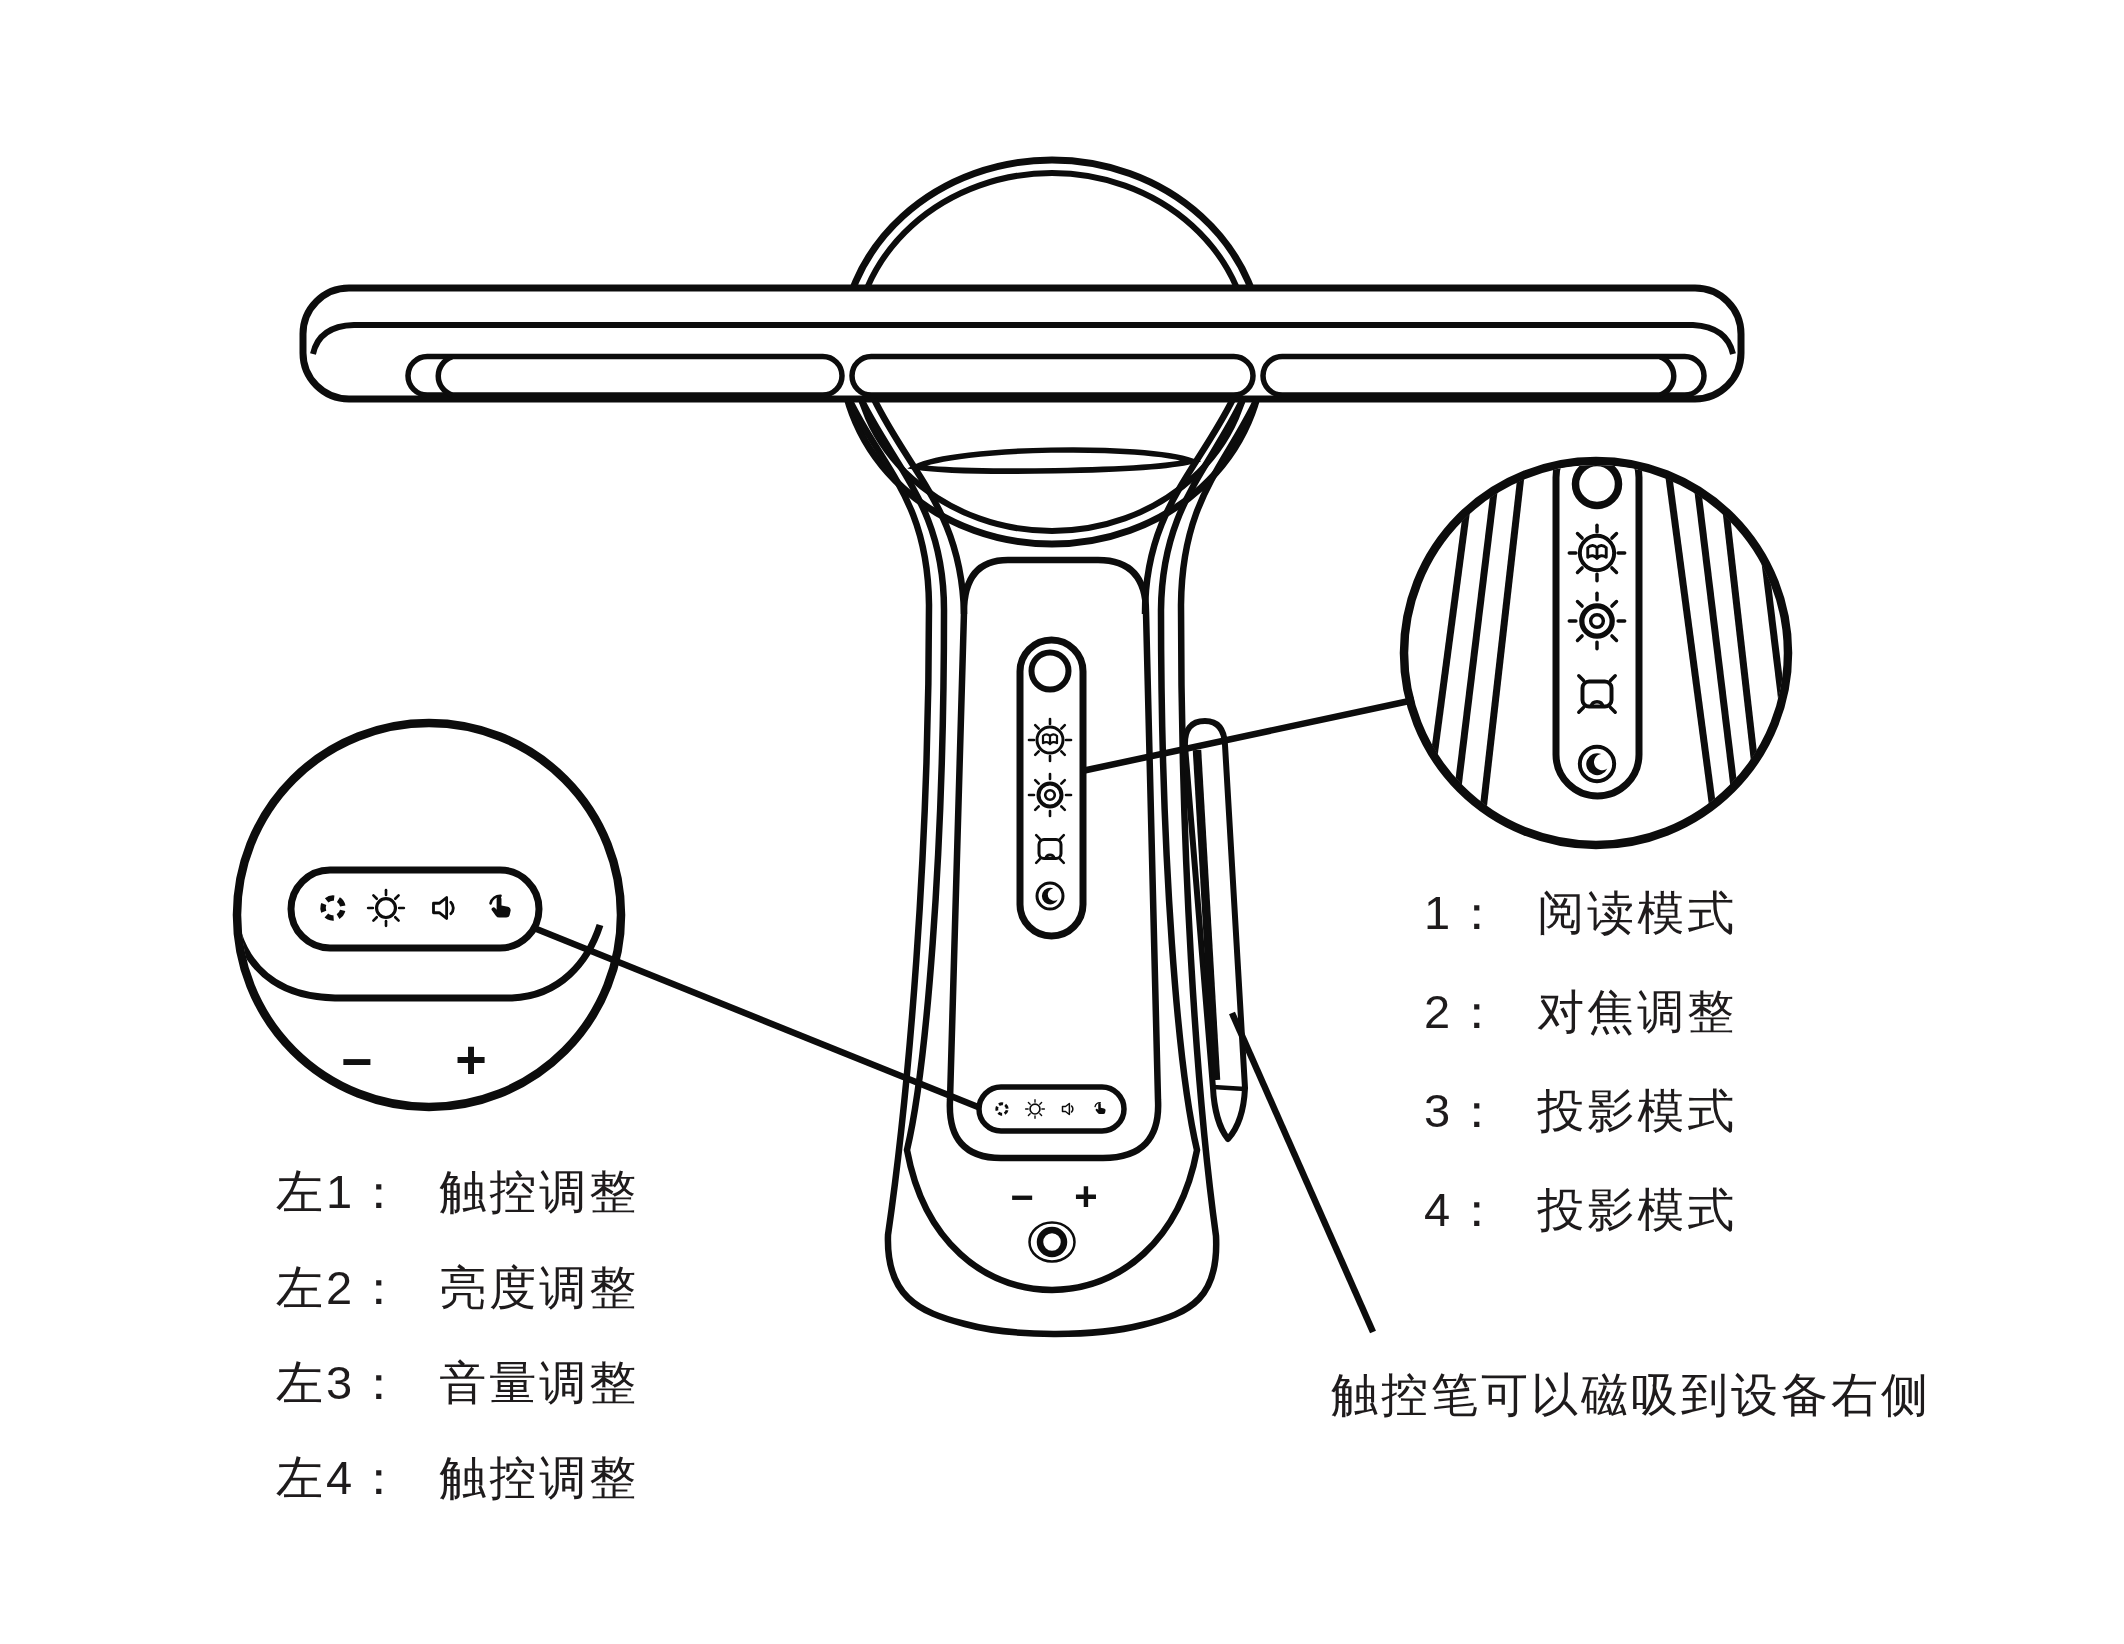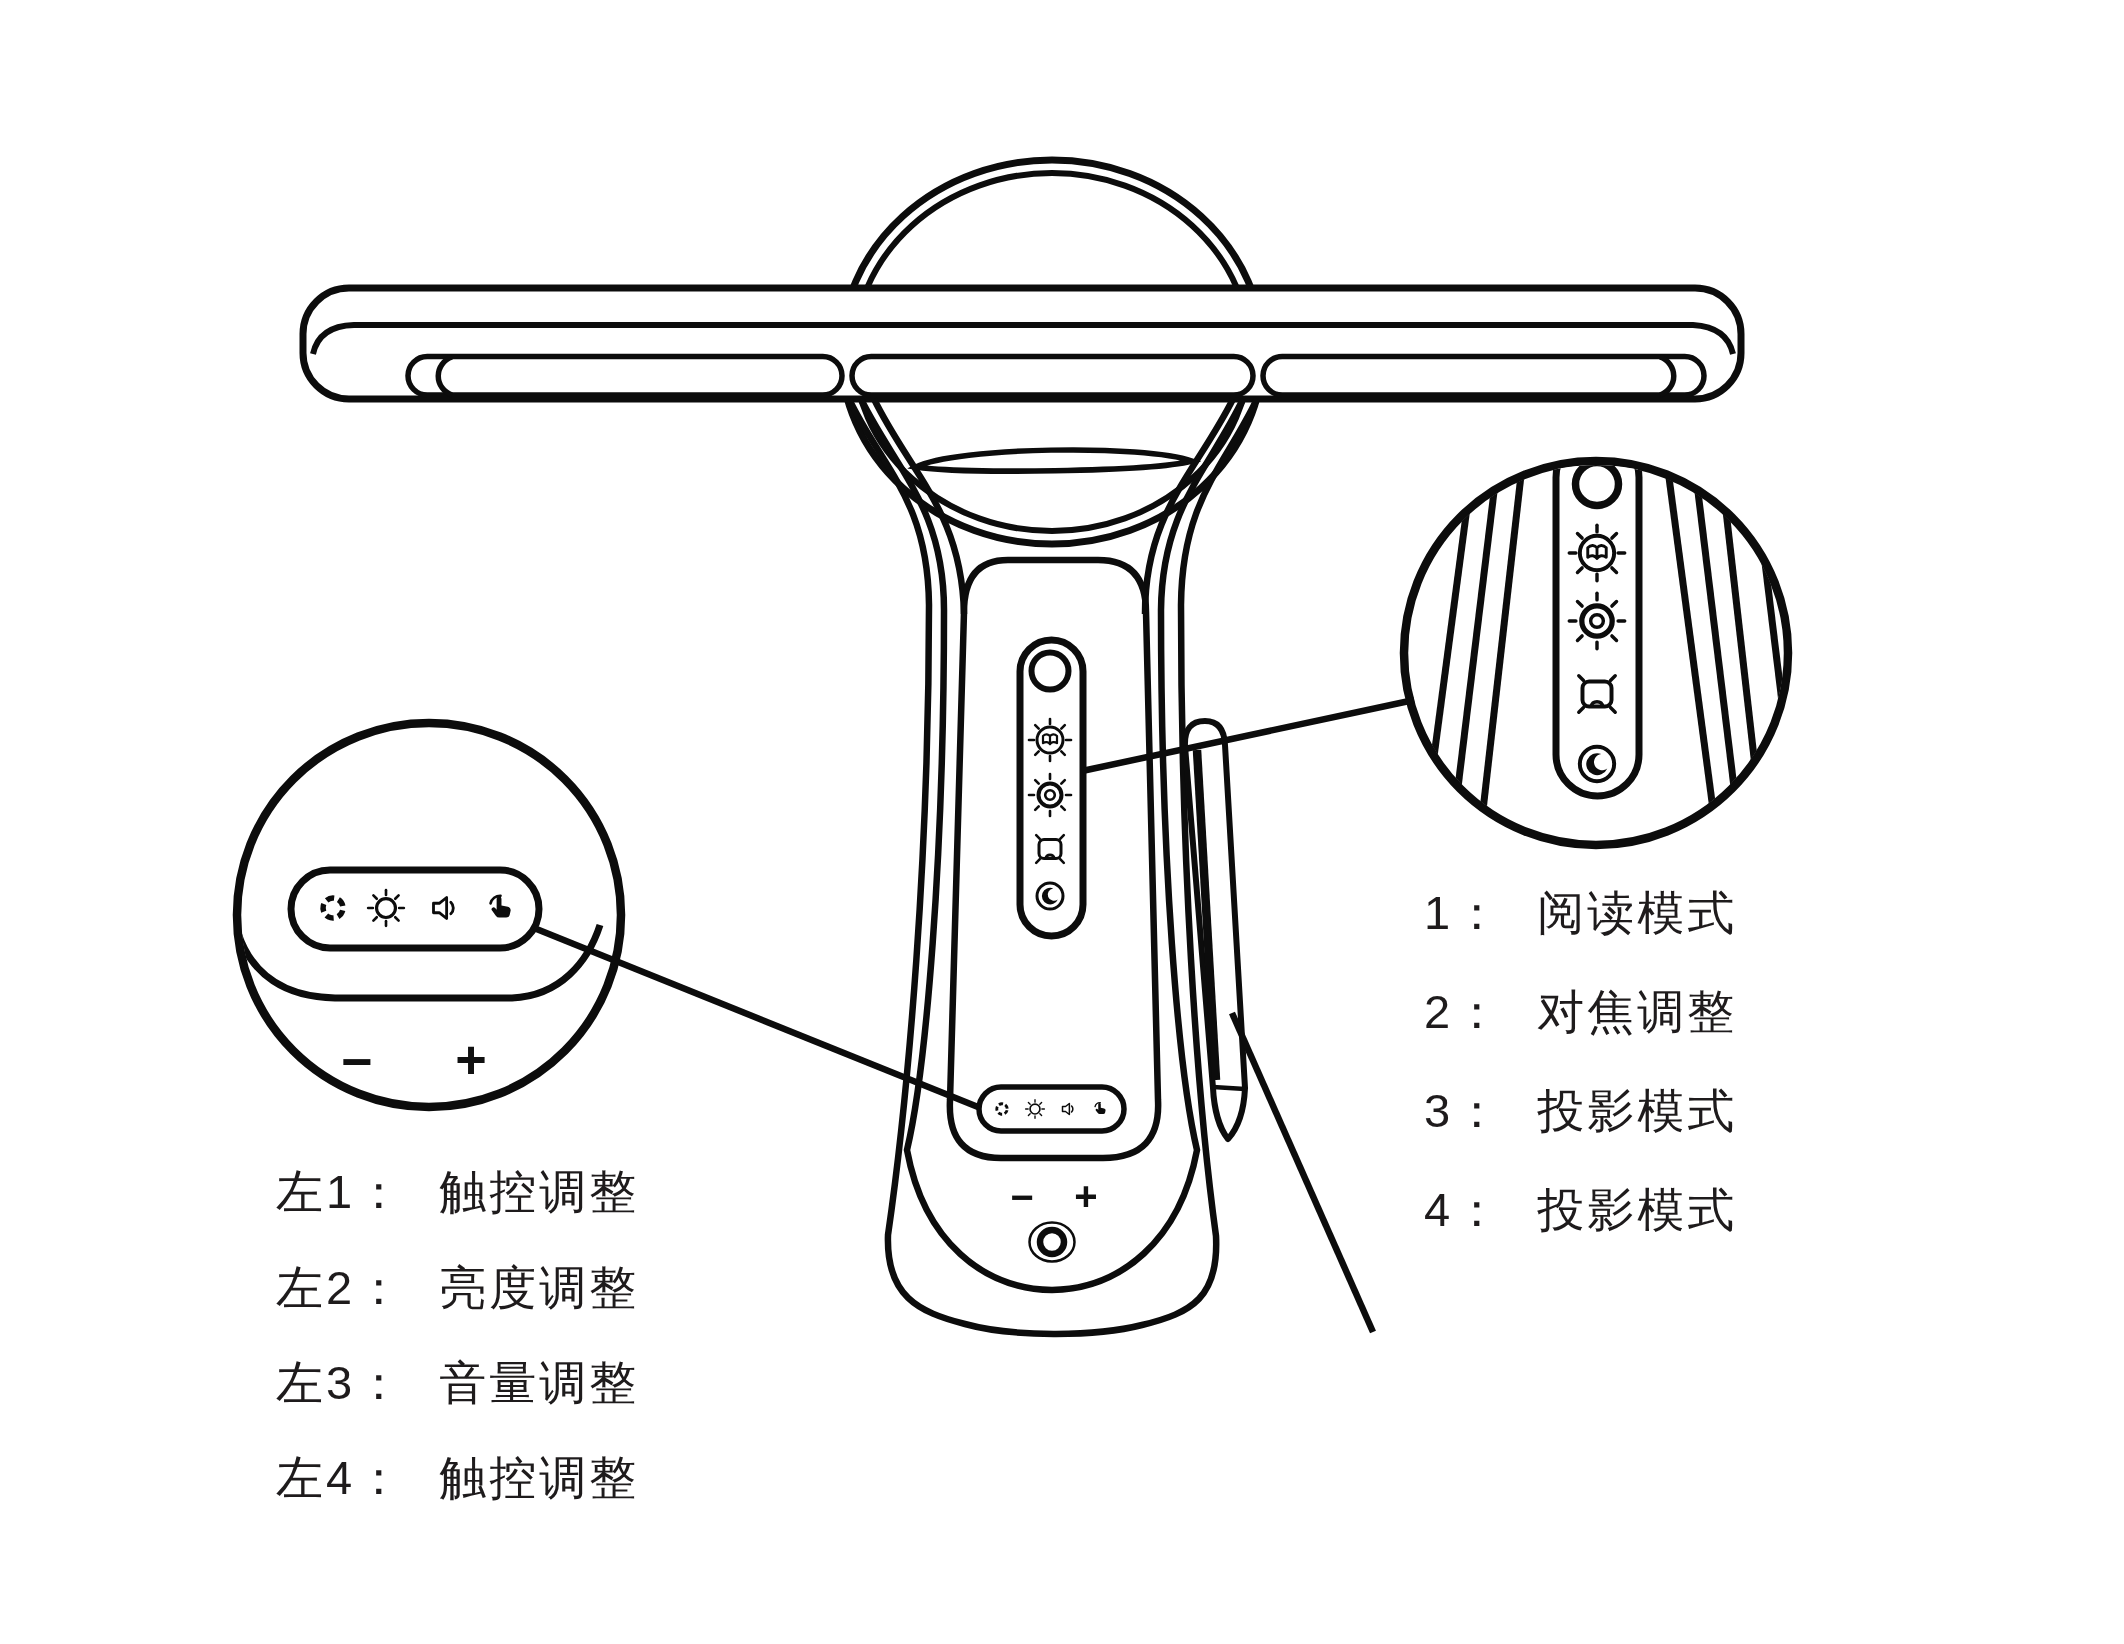--- a/index.html
+++ b/index.html
@@ -235,19 +235,20 @@
   <div class="txt row" style="left:276px;top:1383px">
     <span>左3：</span>
     <span class="lbl">音量调整</span>
   </div>
   <div class="txt row" style="left:276px;top:1478px">
     <span>左4：</span>
     <span class="lbl">触控调整</span>
   </div>
 </div>
 
+<div class="txt note" style="left:1331px;top:1395px">触控笔可以磁吸到设备右侧</div>
 
 <div class="txt pm big" style="left:357px;top:1061px">−</div>
 <div class="txt pm big" style="left:471px;top:1059px">+</div>
 <div class="txt pm small" style="left:1022px;top:1197px">−</div>
 <div class="txt pm small" style="left:1086px;top:1196px">+</div>
 
 </div>
 
 </body></html>

